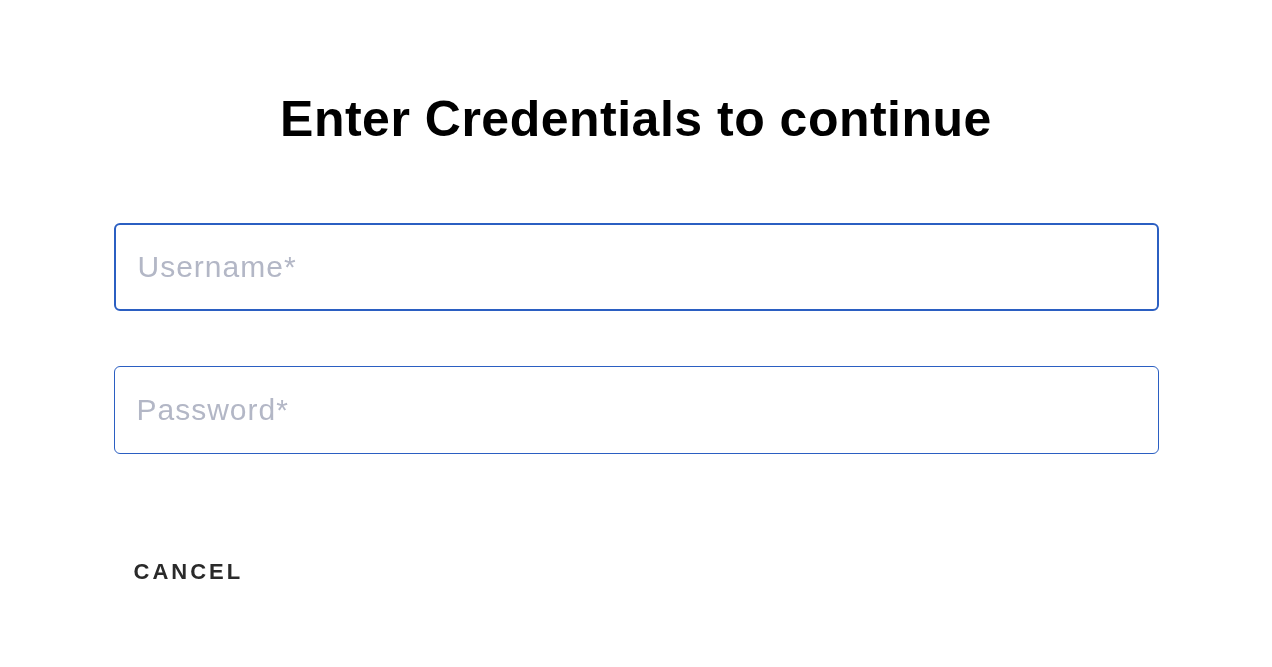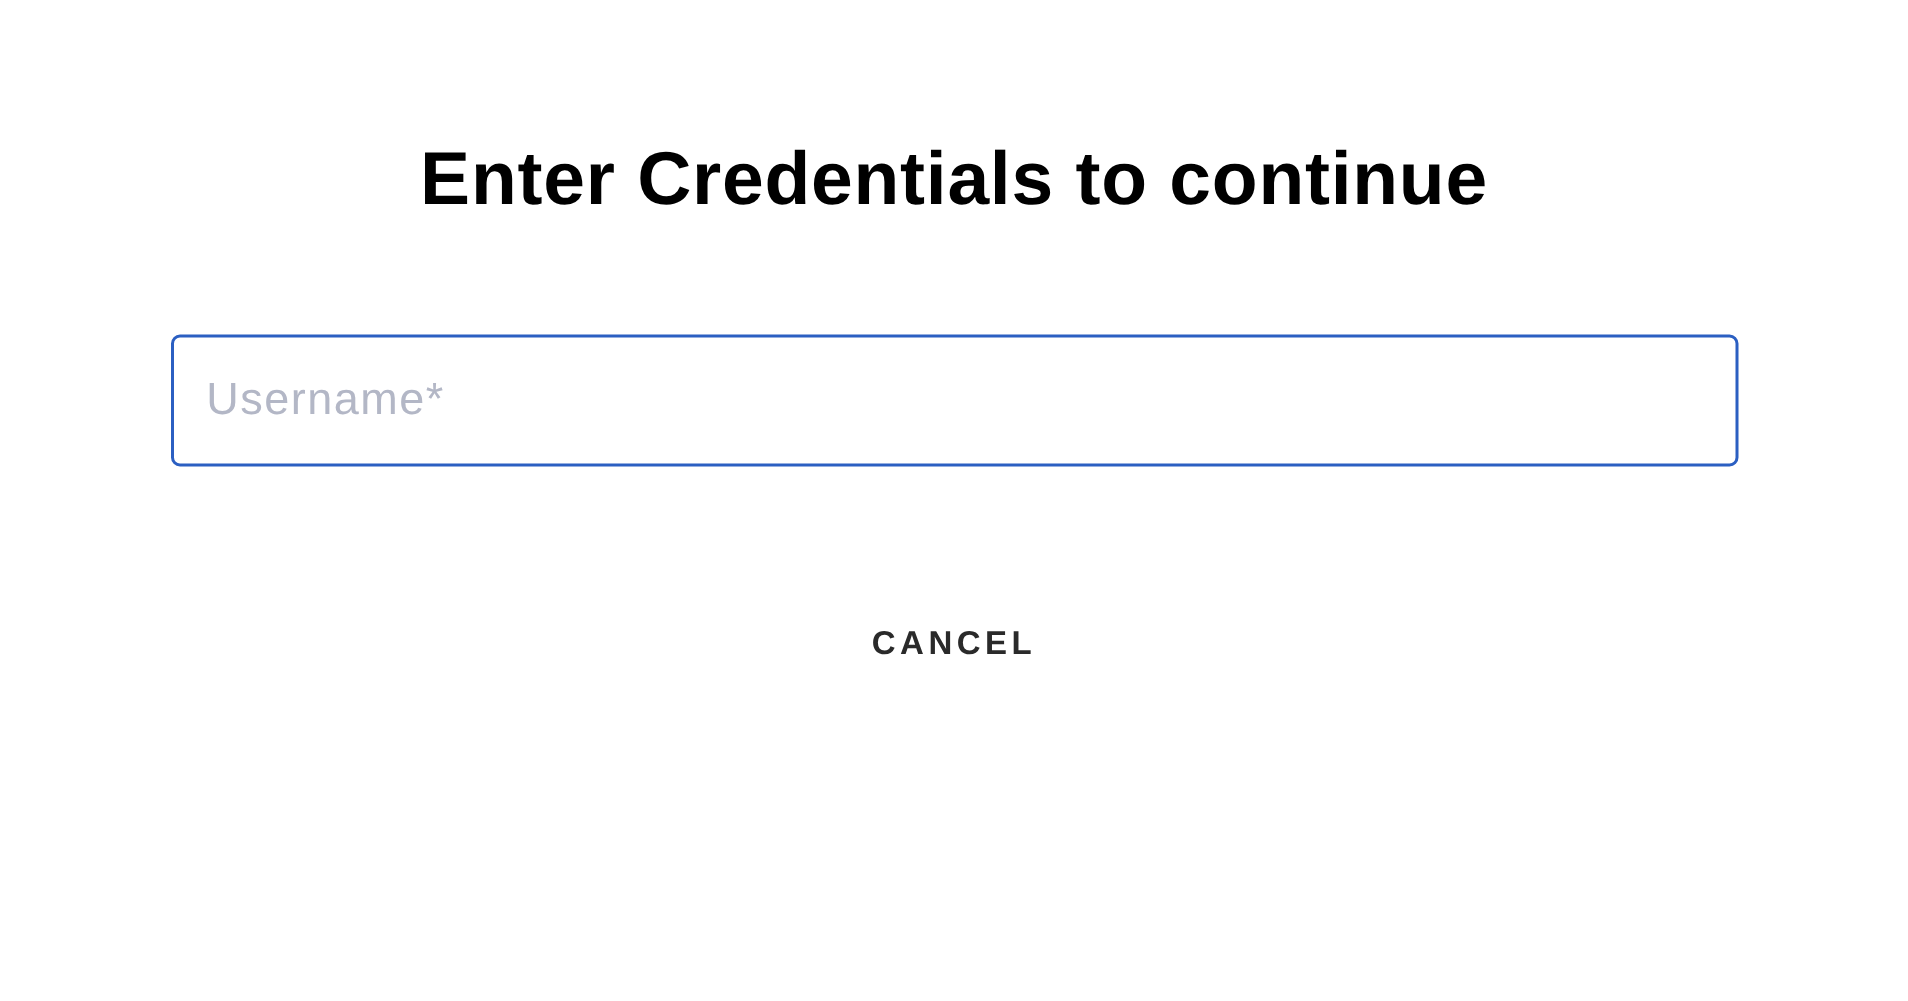--- a/index.html
+++ b/index.html
@@ -44,21 +44,21 @@
     }
     .input-field.focused {
       border: 2px solid #2b5fc2;
     }
     .input-field::placeholder {
       color: #b3b7c6;
       letter-spacing: 1px;
     }
     .button-row {
       display: flex;
-      justify-content: center;
+      justify-content: flex-start;
       margin-top: 40px;
     }
     .cancel-button {
       background: none;
       border: none;
       font-size: 22px;
       font-weight: 600;
       color: #2a2a2a;
       letter-spacing: 3px;
       cursor: pointer;
@@ -66,16 +66,17 @@
       font-family: inherit;
     }
   </style>
 </head>
 <body>
 
 <h1 class="heading">Enter Credentials to continue</h1>
 
 <div class="form-container">
   <input type="text" class="input-field focused" autofocus="" placeholder="Username*" style="">
+  <input type="password" class="input-field" placeholder="Password*" style="">
   <div class="button-row">
     <button class="cancel-button">CANCEL</button>
   </div>
 </div>
 
 </body></html>

